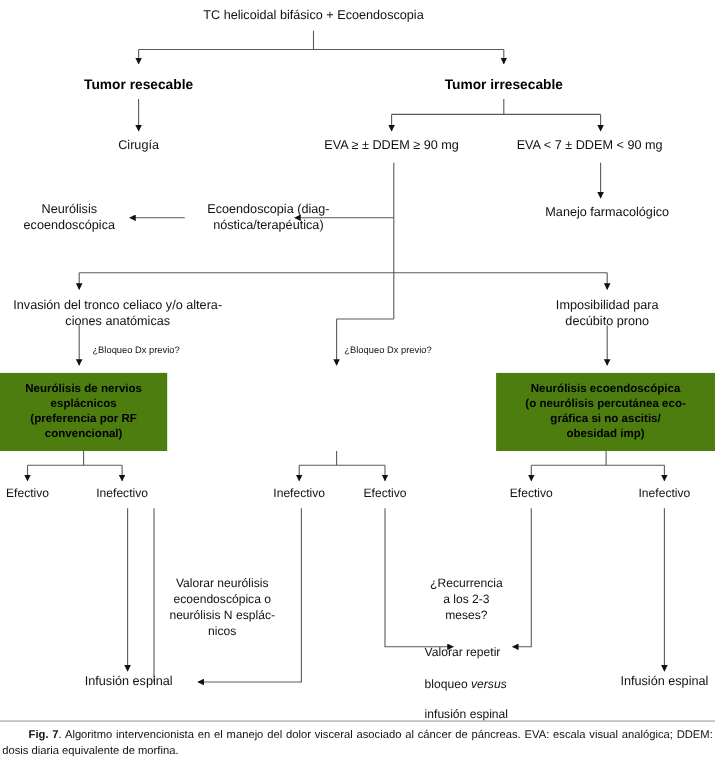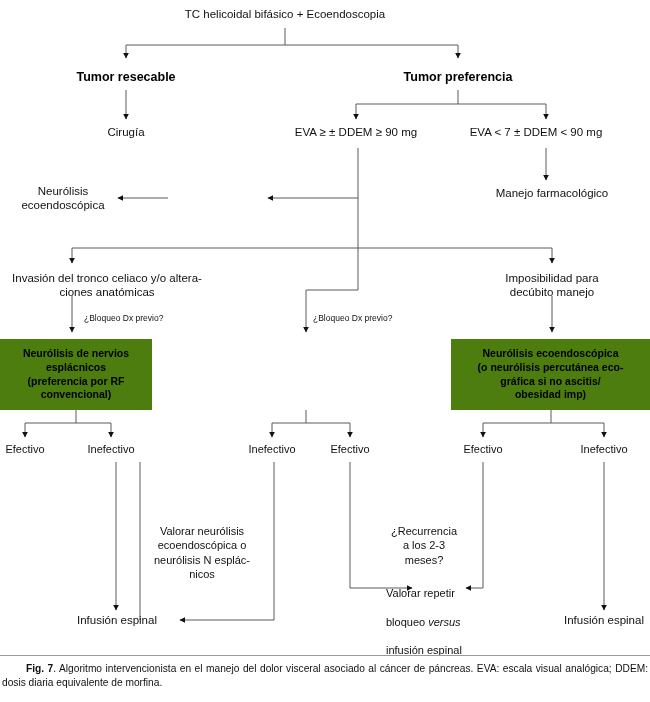--- a/index.html
+++ b/index.html
@@ -153,39 +153,41 @@
         <path d="M 483 462 L 483 588 L 466 588" marker-end="url(#ah)"></path>
 
         <path d="M 604 462 L 604 610" marker-end="url(#ah)"></path>
       </g>
     </svg>
 
     <div class="node t-plain" style="left:155px;top:8px;width:260px;">TC helicoidal bifásico + Ecoendoscopia</div>
 
     <div class="node t-bold" style="left:46px;top:70px;width:160px;">Tumor resecable</div>
 
-    <div class="node t-bold" style="left:378px;top:70px;width:160px;">Tumor preferencia</div>
+    <div class="node t-bold" style="left:378px;top:70px;width:160px;">Tumor irresecable</div>
 
     <div class="node t-plain" style="left:76px;top:126px;width:100px;">Cirugía</div>
 
     <div class="node t-plain" style="left:271px;top:126px;width:170px;">EVA ≥ ± DDEM ≥ 90 mg</div>
 
     <div class="node t-plain" style="left:446px;top:126px;width:180px;">EVA &lt; 7 ± DDEM &lt; 90 mg</div>
 
     <div class="node t-plain" style="left:462px;top:187px;width:180px;">Manejo farmacológico</div>
 
+    <div class="node t-plain" style="left:172px;top:185px;width:144px;">Ecoendoscopia (diag-
+nóstica/terapéutica)</div>
 
     <div class="node t-plain" style="left:8px;top:185px;width:110px;">Neurólisis
 ecoendoscópica</div>
 
     <div class="node t-plain" style="left:2px;top:272px;width:210px;">Invasión del tronco celiaco y/o altera-
 ciones anatómicas</div>
 
     <div class="node t-plain" style="left:472px;top:272px;width:160px;">Imposibilidad para
-decúbito manejo</div>
+decúbito prono</div>
 
     <div class="node t-small" style="left:84px;top:313px;width:112px;text-align:left;">¿Bloqueo Dx previo?</div>
 
     <div class="node t-small" style="left:313px;top:313px;width:112px;text-align:left;">¿Bloqueo Dx previo?</div>
 
     <div class="graybox" style="left:0px;top:339px;width:152px;height:71px;">Neurólisis de nervios
 esplácnicos
 (preferencia por RF
 convencional)</div>
 

